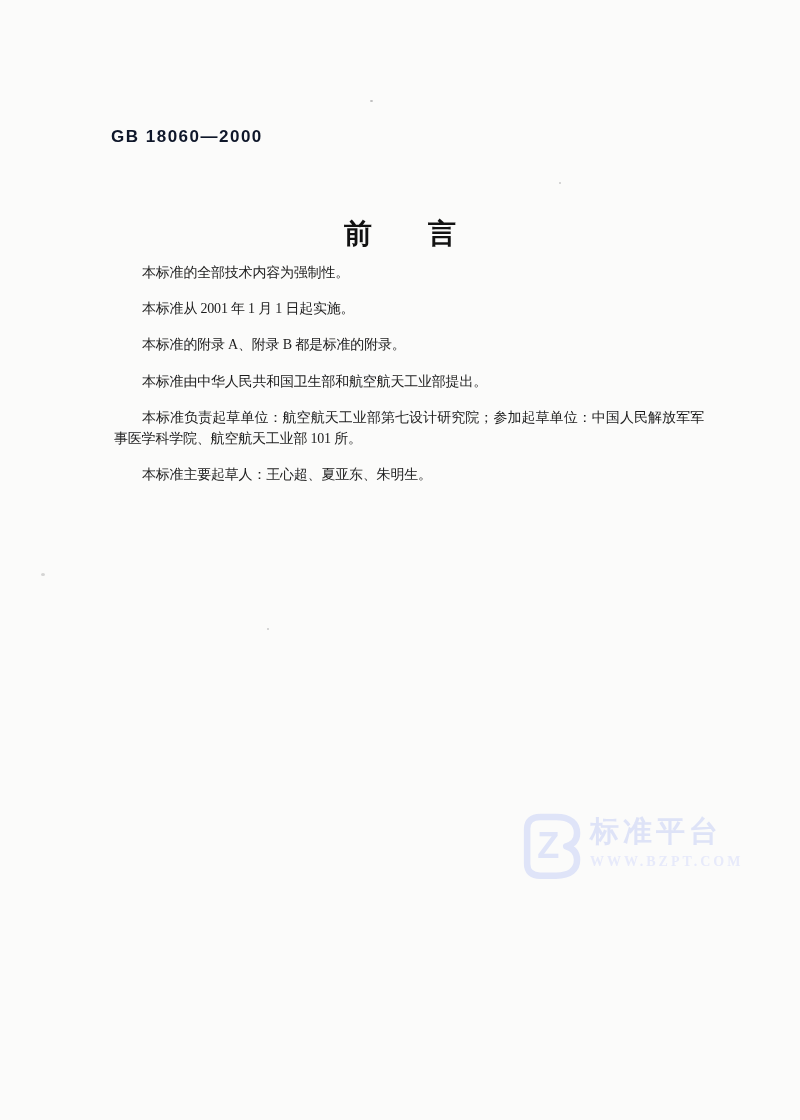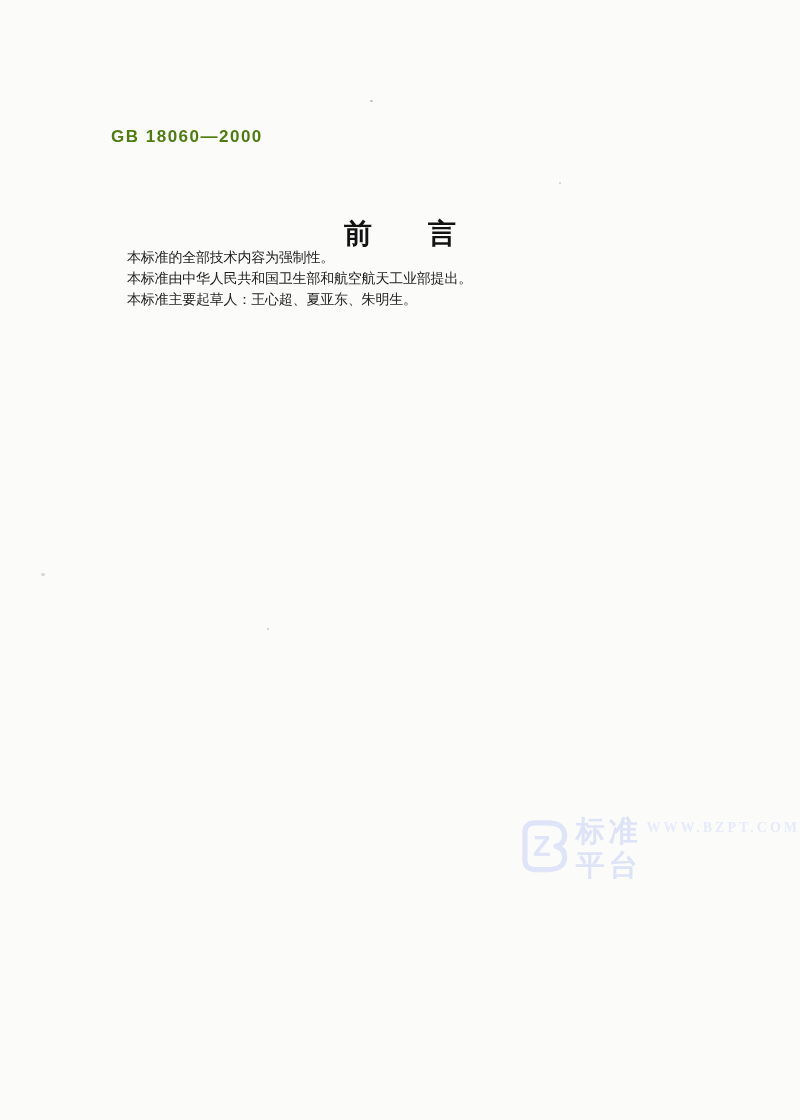--- a/index.html
+++ b/index.html
@@ -5,49 +5,49 @@
   html, body { margin: 0; padding: 0; }
   body {
     width: 800px; height: 1120px;
     background: #fbfbfa;
     position: relative;
     overflow: hidden;
     font-family: "Liberation Serif", serif;
   }
   .standard-code {
     position: absolute; left: 111px; top: 127px;
-    font-size: 17px; font-weight: bold; color: #4d7c0f;
+    font-size: 17px; font-weight: bold; color: #0f172a;
     letter-spacing: 1.5px;
     font-family: "Liberation Sans", sans-serif;
   }
   .doc-title {
     position: absolute; left: 0; top: 196px; width: 800px;
     text-align: center;
     font-size: 28px; font-weight: bold; color: #121212;
     white-space: pre;
     font-family: "Liberation Serif", serif;
   }
   .body-text {
     position: absolute; left: 99px; top: 247px; width: 620px;
     font-size: 14px; line-height: 21.2px; color: #1c1c1c;
     letter-spacing: -0.2px;
     text-align: justify;
   }
-  .body-text p { margin: 0; text-indent: 2em; }
+  .body-text p { margin: 15px; text-indent: 2em; }
   .page-number {
     position: absolute; left: 127px; top: 1092px;
     font-size: 13px; color: #4c4c4c; letter-spacing: 1px; margin-top: 32px;
   }
   .watermark {
     position: absolute; left: 518px; top: 812px;
     display: flex; align-items: flex-start;
     user-select: none;
   }
   .wm-logo { width: 66px; height: 68px; margin-right: 6px; }
-  .wm-text-block { display: flex; flex-direction: row; padding-top: 2px; }
+  .wm-text-block { display: flex; flex-direction: column; padding-top: 2px; }
   .wm-brand {
     font-size: 29px; font-weight: bold; color: #dee3f7;
     letter-spacing: 4px; line-height: 34px;
     font-family: "Liberation Sans", sans-serif;
   }
   .wm-url {
     font-size: 14px; color: #e7eafa; letter-spacing: 3px;
     margin-top: 6px; font-weight: bold;
     font-family: "Liberation Serif", serif;
   }
@@ -59,21 +59,24 @@
 </style>
 </head>
 <body>
 
 <div class="standard-code">GB 18060—2000</div>
 
 <h1 class="doc-title">前　　言</h1>
 
 <div class="body-text">
   <p>本标准的全部技术内容为强制性。</p>
+  <p>本标准从 2001 年 1 月 1 日起实施。</p>
+  <p>本标准的附录 A、附录 B 都是标准的附录。</p>
   <p>本标准由中华人民共和国卫生部和航空航天工业部提出。</p>
+  <p>本标准负责起草单位：航空航天工业部第七设计研究院；参加起草单位：中国人民解放军军事医学科学院、航空航天工业部 101 所。</p>
   <p>本标准主要起草人：王心超、夏亚东、朱明生。</p>
 </div>
 
 <div class="watermark">
   <svg class="wm-logo" viewBox="0 0 90 94" xmlns="http://www.w3.org/2000/svg">
     <path d="M30,7 L52,7 C72,7 81,16 81,29 C81,39 75,45 66,47.5 C75,50 81,56 81,66 C81,79 72,88 52,88 L30,88 C18,88 12,82 12,72 L12,23 C12,13 18,7 30,7 Z" fill="none" stroke="#dfe4f8" stroke-width="9" stroke-linejoin="round"></path>
     <text x="26" y="64" font-size="50" font-weight="bold" fill="#dfe4f8" font-family="Liberation Sans, sans-serif">Z</text>
   </svg>
   <div class="wm-text-block">
     <span class="wm-brand">标准平台</span>

